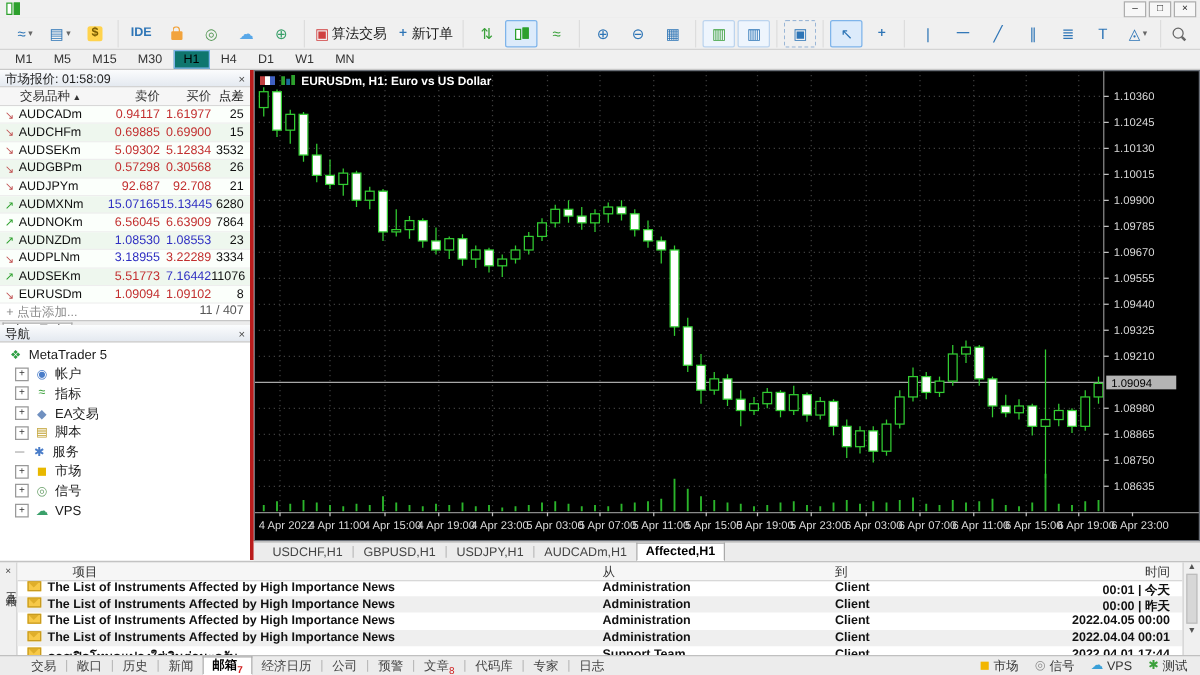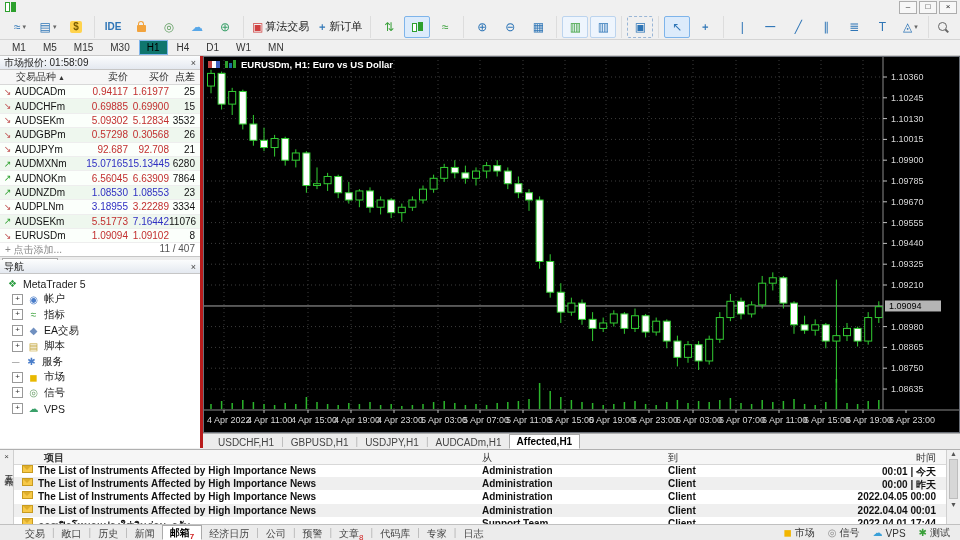--- a/index.html
+++ b/index.html
@@ -699,21 +699,21 @@
     <span class="ptab">AUDCADm,H1</span>
     <span class="ptab active">Affected,H1</span>
   </div>
 
 <div class="abs toolbox">
   <div class="tbstrip">
     <span class="x">×</span>
     <span class="vtext">工具箱</span>
   </div>
   <div class="tbhead" id="tbhead">
-      <span style="left: 30px; font-weight: bold;">项目</span>
+      <span style="left: 44px;">项目</span>
       <span style="left: 468px;">从</span>
       <span style="left: 654px;">到</span>
       <span style="right: 10px;">时间</span>
     </div>
   <div id="tbrows">
       <div class="tbrow" style="top: 14px;">
         <span class="env"></span>
         <span style="left: 24px; max-width: 430px;">The List of Instruments Affected by High Importance News</span>
         <span style="left: 468px;">Administration</span>
         <span style="left: 654px;">Client</span>

